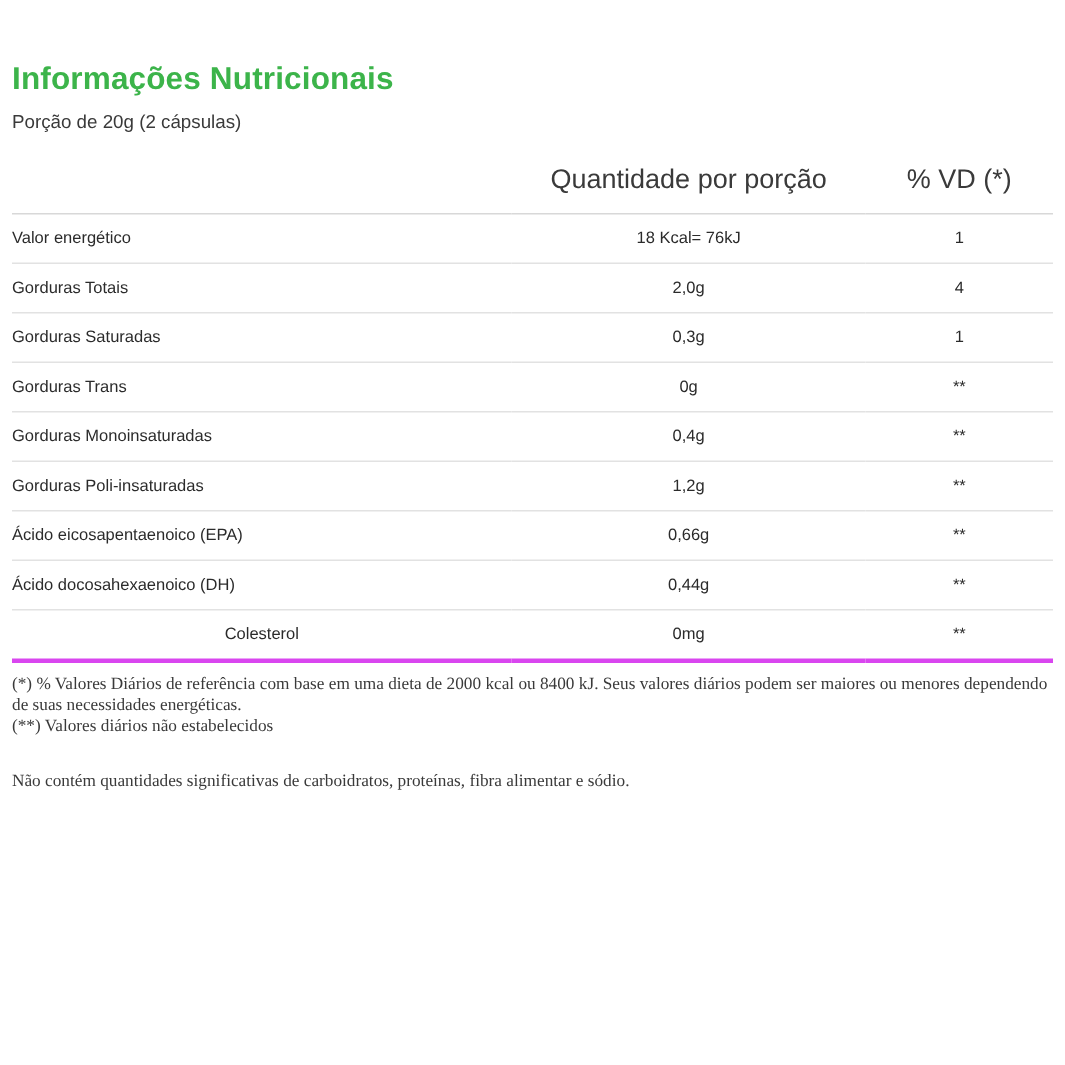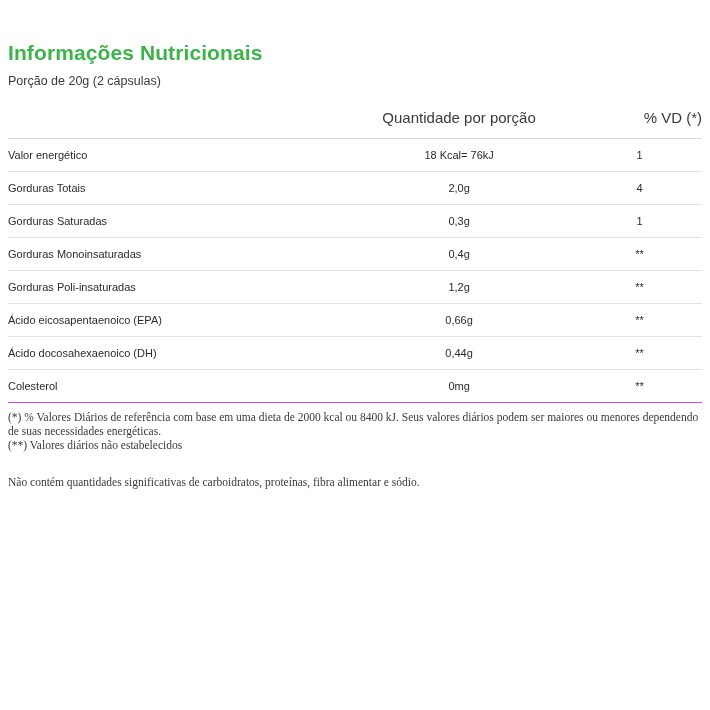--- a/index.html
+++ b/index.html
@@ -38,35 +38,35 @@
   table.nutri {
     width: 100%;
     border-collapse: collapse;
     font-size: 12.5px;
   }
   table.nutri th {
     font-weight: 400;
     color: #3a3a3a;
     padding: 6px 0 12px 0;
     border-bottom: 1px solid #d8d8d8;
-    font-size: 15px;
+    font-size: 18px;
   }
   table.nutri th.c-name { text-align: left; width: 48%; }
   table.nutri th.c-amount { text-align: center; width: 34%; }
-  table.nutri th.c-vd { text-align: right; width: 18%; }
+  table.nutri th.c-vd { text-align: center; width: 18%; }
   table.nutri td {
     padding: 10px 0;
     border-bottom: 1px solid #e2e2e2;
     color: #2b2b2b;
     font-size: 11px;
   }
   table.nutri td.c-name { text-align: left; }
   table.nutri td.c-amount { text-align: center; }
   table.nutri td.c-vd { text-align: center; }
-  table.nutri tr:last-child td { border-bottom: 1px solid #d946ef; }
+  table.nutri tr:last-child td { border-bottom: 3px solid #d946ef; text-align: center; }
   .notes {
     margin-top: 8px;
     font-size: 11.5px;
     color: #3a3a3a;
     line-height: 1.18;
     font-family: Liberation Serif, serif;
   }
   .notes p { margin: 0; }
   .notes p.gap { margin-top: 24px; }
   .ingredients {
@@ -108,20 +108,25 @@
         <td class="c-name">Gorduras Totais</td>
         <td class="c-amount">2,0g</td>
         <td class="c-vd">4</td>
       </tr>
       <tr>
         <td class="c-name">Gorduras Saturadas</td>
         <td class="c-amount">0,3g</td>
         <td class="c-vd">1</td>
       </tr>
       <tr>
+        <td class="c-name">Gorduras Trans</td>
+        <td class="c-amount">0g</td>
+        <td class="c-vd">**</td>
+      </tr>
+      <tr>
         <td class="c-name">Gorduras Monoinsaturadas</td>
         <td class="c-amount">0,4g</td>
         <td class="c-vd">**</td>
       </tr>
       <tr>
         <td class="c-name">Gorduras Poli-insaturadas</td>
         <td class="c-amount">1,2g</td>
         <td class="c-vd">**</td>
       </tr>
       <tr>

